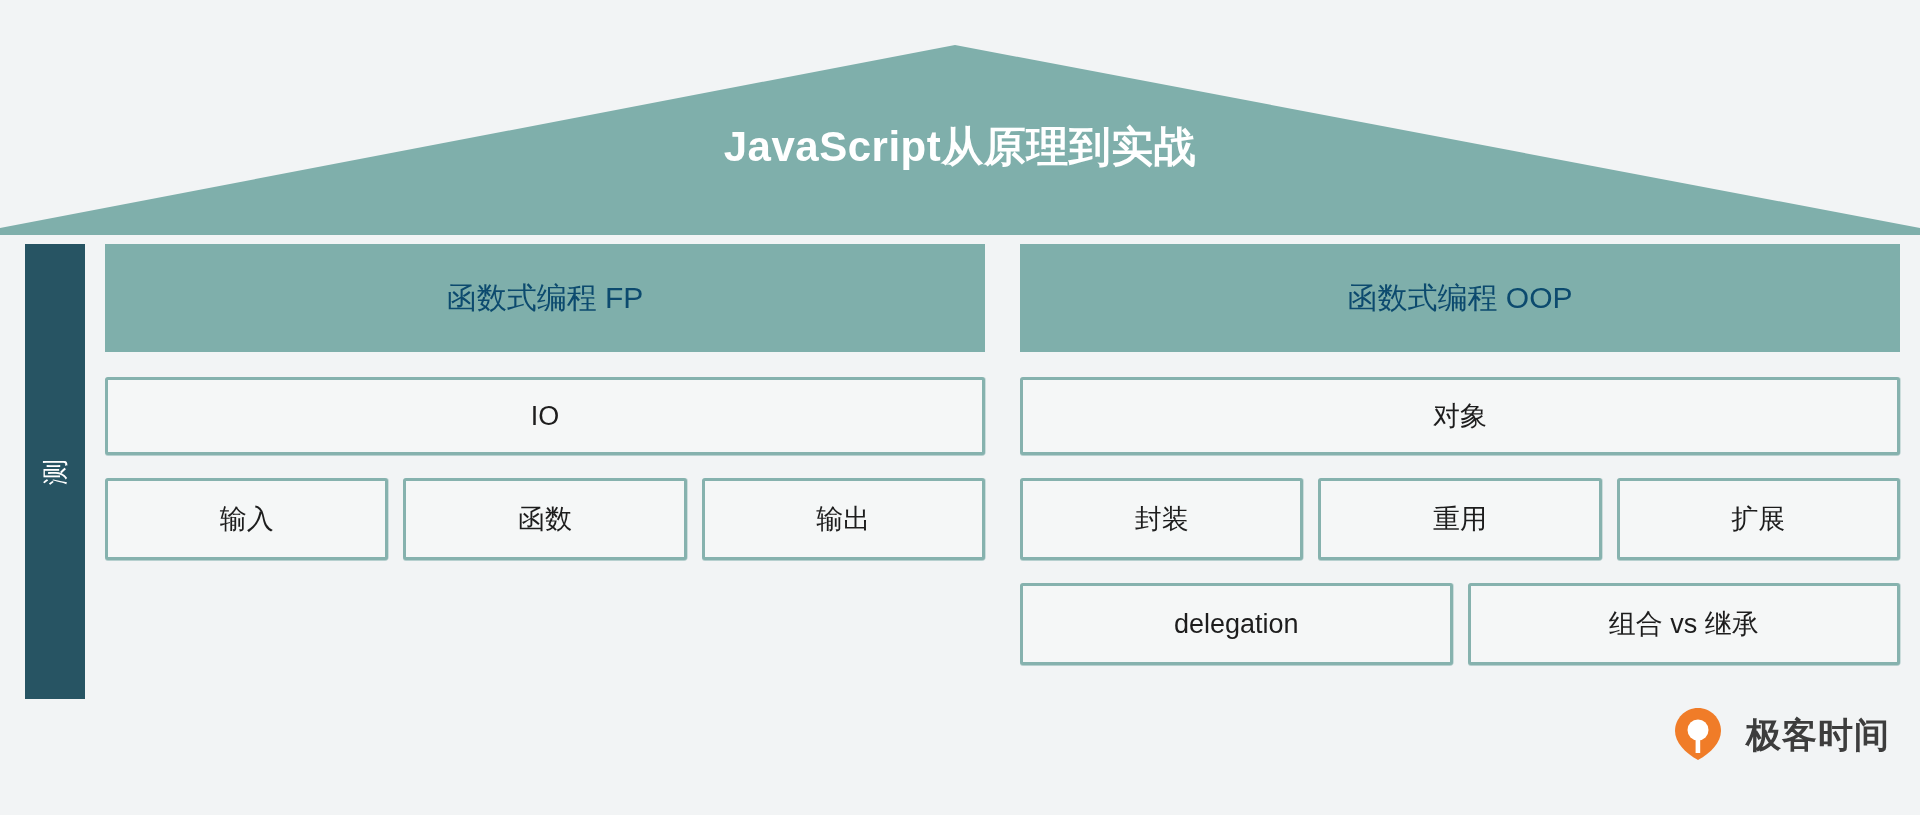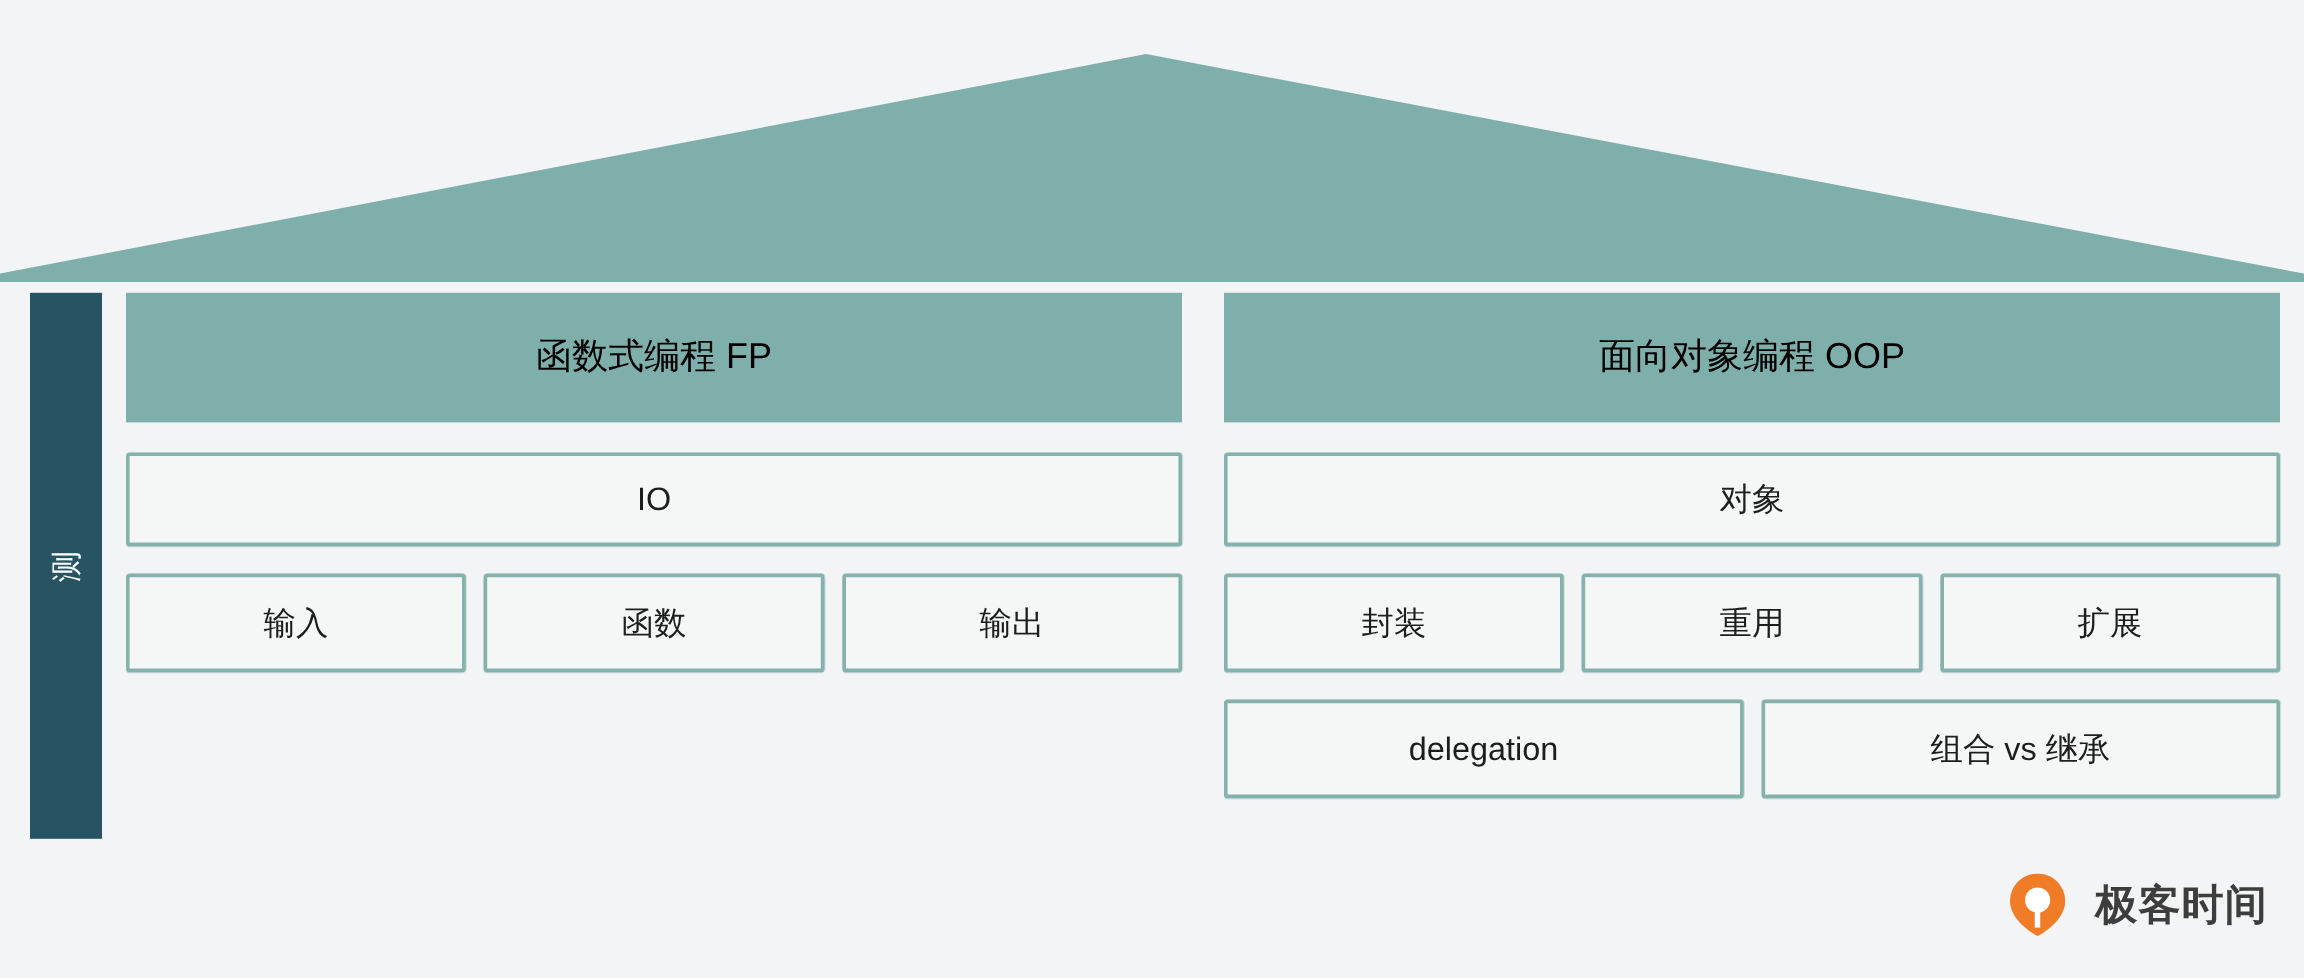--- a/index.html
+++ b/index.html
@@ -83,21 +83,21 @@
   
   .section-header {
     height: 108px;
     background: #7fafab;
     display: flex;
     align-items: center;
     justify-content: center;
     margin-bottom: 25px;
   }
   .section-header-label {
-    color: #000000;
+    color: #0c4a6e;
     font-size: 30px;
     line-height: 1;
     white-space: nowrap;
   }
 
   
   .sketch-box {
     background: #f5f7f7;
     border: 3px solid #86b2ae;
     border-radius: 3px;
@@ -127,21 +127,21 @@
   }
   .triple-row .sketch-box {
     flex: 1 1 0;
     height: 82px;
   }
 
   
   #logo {
     position: absolute;
     right: 30px;
-    top: 728px;
+    top: 708px;
     display: flex;
     align-items: center;
     gap: 25px;
   }
   #logo-mark {
     width: 46px;
     height: 52px;
   }
   #logo-text {
     color: #3d3d3d;
@@ -152,20 +152,21 @@
     white-space: nowrap;
   }
 </style>
 </head>
 <body>
 
 <div id="roof">
   <svg id="roof-shape" viewBox="0 0 1920 235" preserveAspectRatio="none">
     <polygon points="955,45 1920,228 1920,235 0,235 0,228" fill="#7fafab"></polygon>
   </svg>
+  <div id="roof-title">JavaScript从原理到实战</div>
 </div>
 
 <div id="house">
 
   <div id="side-bar">
     <div id="side-bar-label">测</div>
   </div>
 
   <div class="col-group" id="group-fp">
     <div class="section-header">
@@ -185,21 +186,21 @@
       </div>
       <div class="sketch-box">
         <span class="sketch-box-label">输出</span>
       </div>
     </div>
 
   </div>
 
   <div class="col-group" id="group-oop">
     <div class="section-header">
-      <span class="section-header-label">面向对象编程 OOP</span>
+      <span class="section-header-label">函数式编程 OOP</span>
     </div>
 
     <div class="sketch-box wide-row">
       <span class="sketch-box-label">对象</span>
     </div>
 
     <div class="triple-row">
       <div class="sketch-box">
         <span class="sketch-box-label">封装</span>
       </div>

